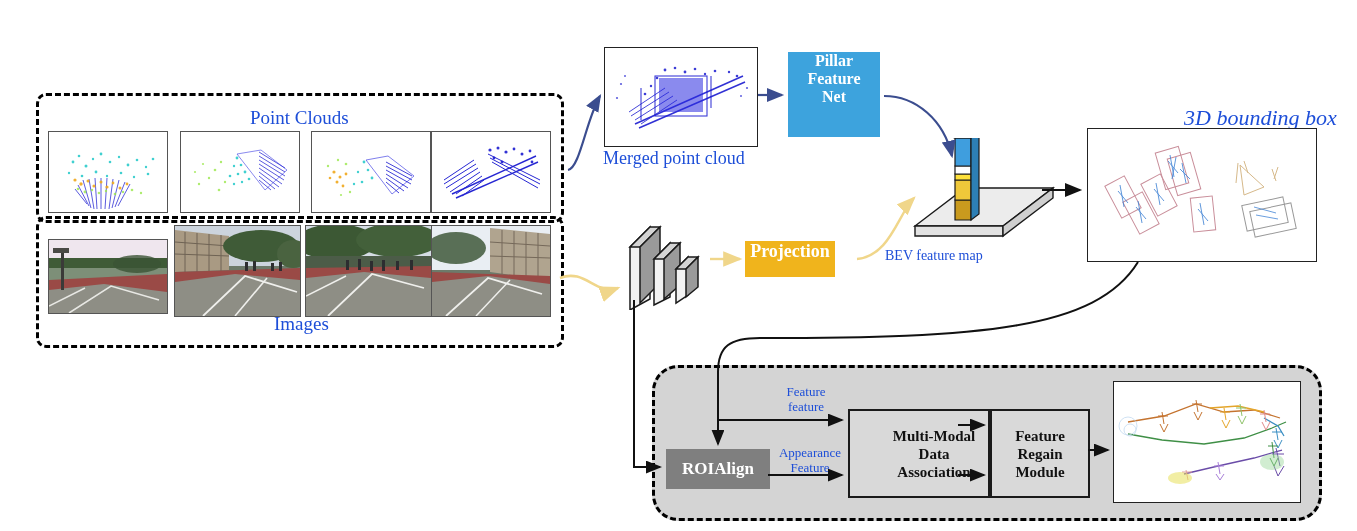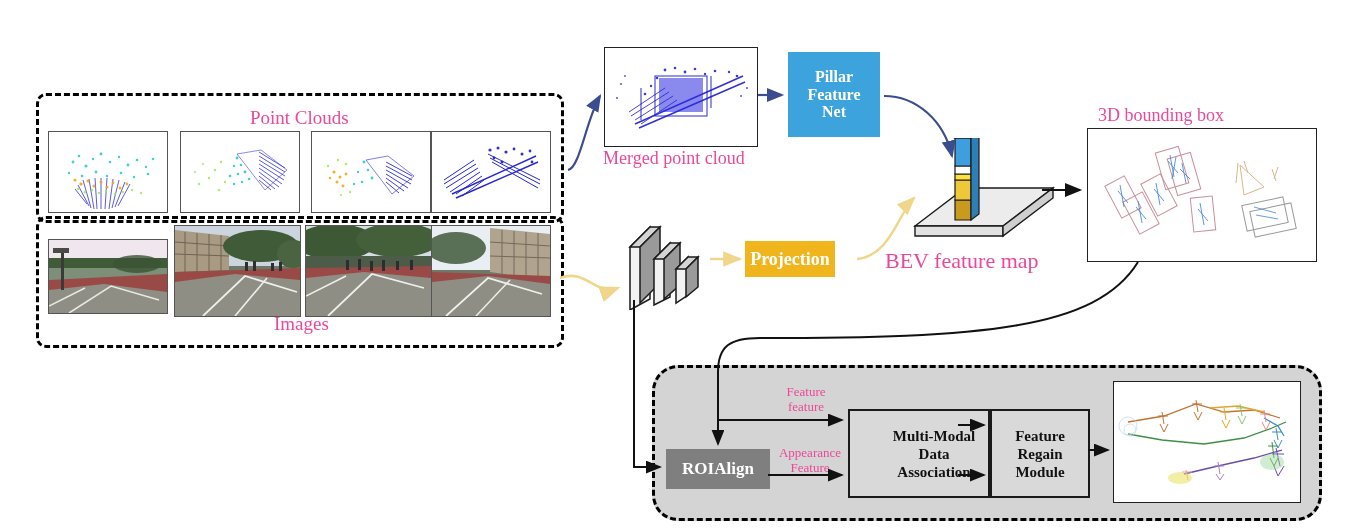--- a/index.html
+++ b/index.html
@@ -1,30 +1,30 @@
 <!DOCTYPE html>
 <html><head>
 <meta charset="utf-8">
 <style>
   html,body{margin:0;padding:0;background:#ffffff;}
   body{width:1357px;height:531px;overflow:hidden;
        font-family:"Liberation Serif","DejaVu Serif",serif;color:#111;}
   #stage{position:relative;width:1357px;height:531px;}
   .abs{position:absolute;}
-  .lbl{position:absolute;font-family:"Liberation Serif",serif;color:#ec4899;
+  .lbl{position:absolute;font-family:"Liberation Serif",serif;color:#1d4ed8;
        white-space:nowrap;line-height:1.15;}
   
   .dashgroup{position:absolute;border:3px dashed #000;border-radius:10px;background:transparent;}
   .thumb{position:absolute;border:1.5px solid #555;background:#fff;overflow:hidden;}
   .pcthumb{background:#ffffff;}
   .imthumb{background:#6d7a6a;}
   
   .framebox{position:absolute;border:1.6px solid #222;background:#fff;overflow:hidden;}
   
-  .procbox{position:absolute;display:flex;align-items:center;justify-content:center;
+  .procbox{position:absolute;display:flex;justify-content:center;
            text-align:center;font-weight:bold;color:#fff;
            font-family:"Liberation Serif",serif;line-height:1.12;}
   .greybox{position:absolute;display:flex;align-items:center;justify-content:center;
            text-align:center;font-weight:bold;color:#111;background:#d9d9d9;
            border:2px solid #1a1a1a;font-family:"Liberation Serif",serif;line-height:1.2;}
   
   .modpanel{position:absolute;background:#d4d4d4;border:3px dashed #000;border-radius:26px;}
   svg.overlay{position:absolute;left:0;top:0;width:1357px;height:531px;pointer-events:none;}
 </style>
 </head>
@@ -306,21 +306,21 @@
         <polygon points="50,82 50,62 66,62 66,82" fill="#c99a1e"></polygon>
         <polygon points="50,62 50,42 66,42 66,62" fill="#efc83a"></polygon>
         <polygon points="50,42 50,36 66,36 66,42" fill="#ffe13a"></polygon>
         <polygon points="50,36 50,28 66,28 66,36" fill="#ffffff"></polygon>
         <polygon points="50,28 50,0 66,0 66,28" fill="#3f9ede"></polygon>
         <polygon points="66,82 74,76 74,-6 66,0" fill="#2d7fb5"></polygon>
         <polygon points="50,0 58,-6 74,-6 66,0" fill="#63b5e8"></polygon>
       </g>
     </svg>
   </div>
-  <div class="lbl" style="left:885px;top:248px;font-size:22px;">BEV feature map</div>
+  <div class="lbl" style="left:885px;top:248px;font-size:14px;">BEV feature map</div>
 
   <div class="abs" style="left:622px;top:205px;width:110px;height:105px;">
     <svg width="110" height="105" viewBox="0 0 110 105">
       <g stroke="#1a1a1a" stroke-width="1.5">
 
         <polygon points="8,42 28,22 28,94 8,105" fill="#f2f2f2"></polygon>
         <polygon points="8,42 28,22 38,22 18,42" fill="#d4d4d4"></polygon>
         <polygon points="18,42 38,22 38,78 18,98" fill="#9a9a9a"></polygon>
 
         <polygon points="32,54 48,38 48,92 32,100" fill="#f2f2f2"></polygon>
@@ -331,21 +331,21 @@
         <polygon points="54,64 66,52 76,52 64,64" fill="#d4d4d4"></polygon>
         <polygon points="64,64 76,52 76,82 64,92" fill="#9a9a9a"></polygon>
       </g>
     </svg>
   </div>
 
   <div class="procbox" style="left:745px;top:241px;width:90px;height:36px;background:#f0b41c;font-size:18px;">
     <span>Projection</span>
   </div>
 
-  <div class="lbl" style="left:1098px;top:105px;font-size:18px;">3D bounding box</div>
+  <div class="lbl" style="left:1184px;top:105px;font-size:22px;font-style:italic;">3D bounding box</div>
   <div class="framebox" style="left:1087px;top:128px;width:228px;height:132px;">
     <svg width="228" height="132" viewBox="0 0 228 132">
       <g stroke="#c98e9a" stroke-width="1" fill="none">
         <rect x="72" y="20" width="24" height="38" transform="rotate(-16 84 39)"></rect>
         <rect x="84" y="26" width="24" height="38" transform="rotate(-16 96 45)"></rect>
         <rect x="60" y="48" width="22" height="36" transform="rotate(-28 71 66)"></rect>
         <rect x="24" y="50" width="22" height="36" transform="rotate(-28 35 68)"></rect>
         <rect x="42" y="66" width="22" height="36" transform="rotate(-28 53 84)"></rect>
         <rect x="104" y="68" width="22" height="34" transform="rotate(-6 115 85)"></rect>
       </g>

